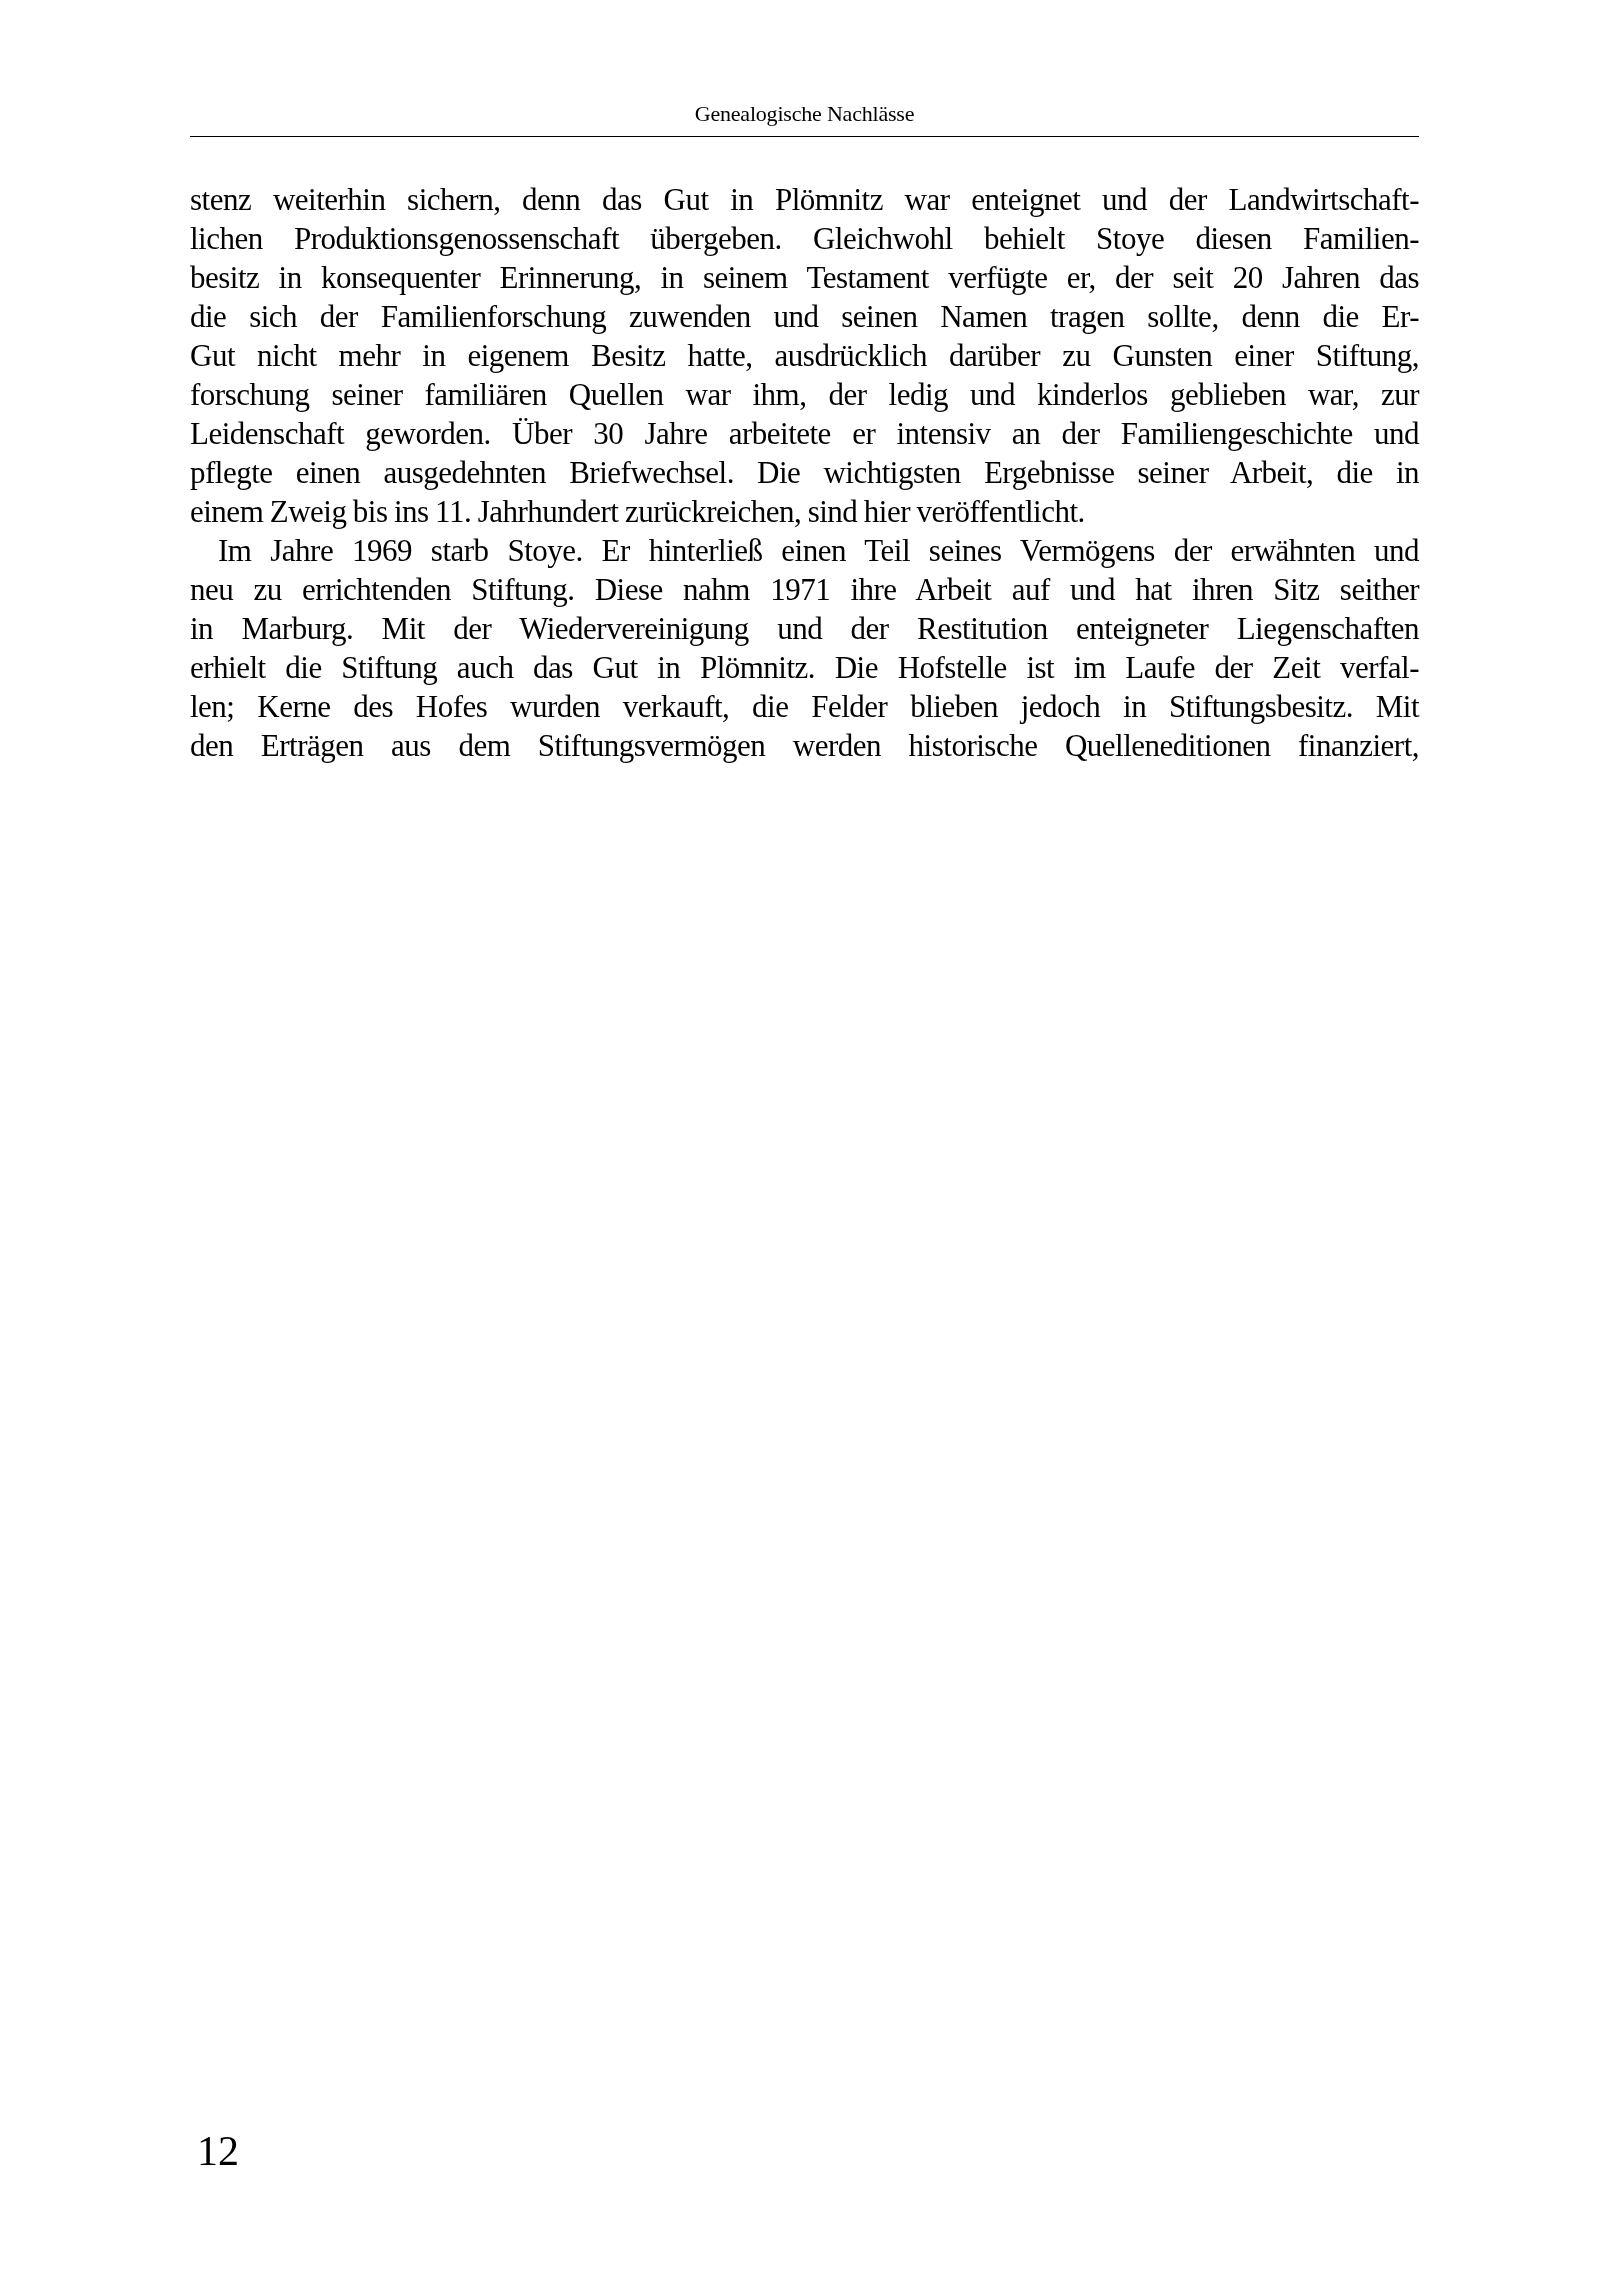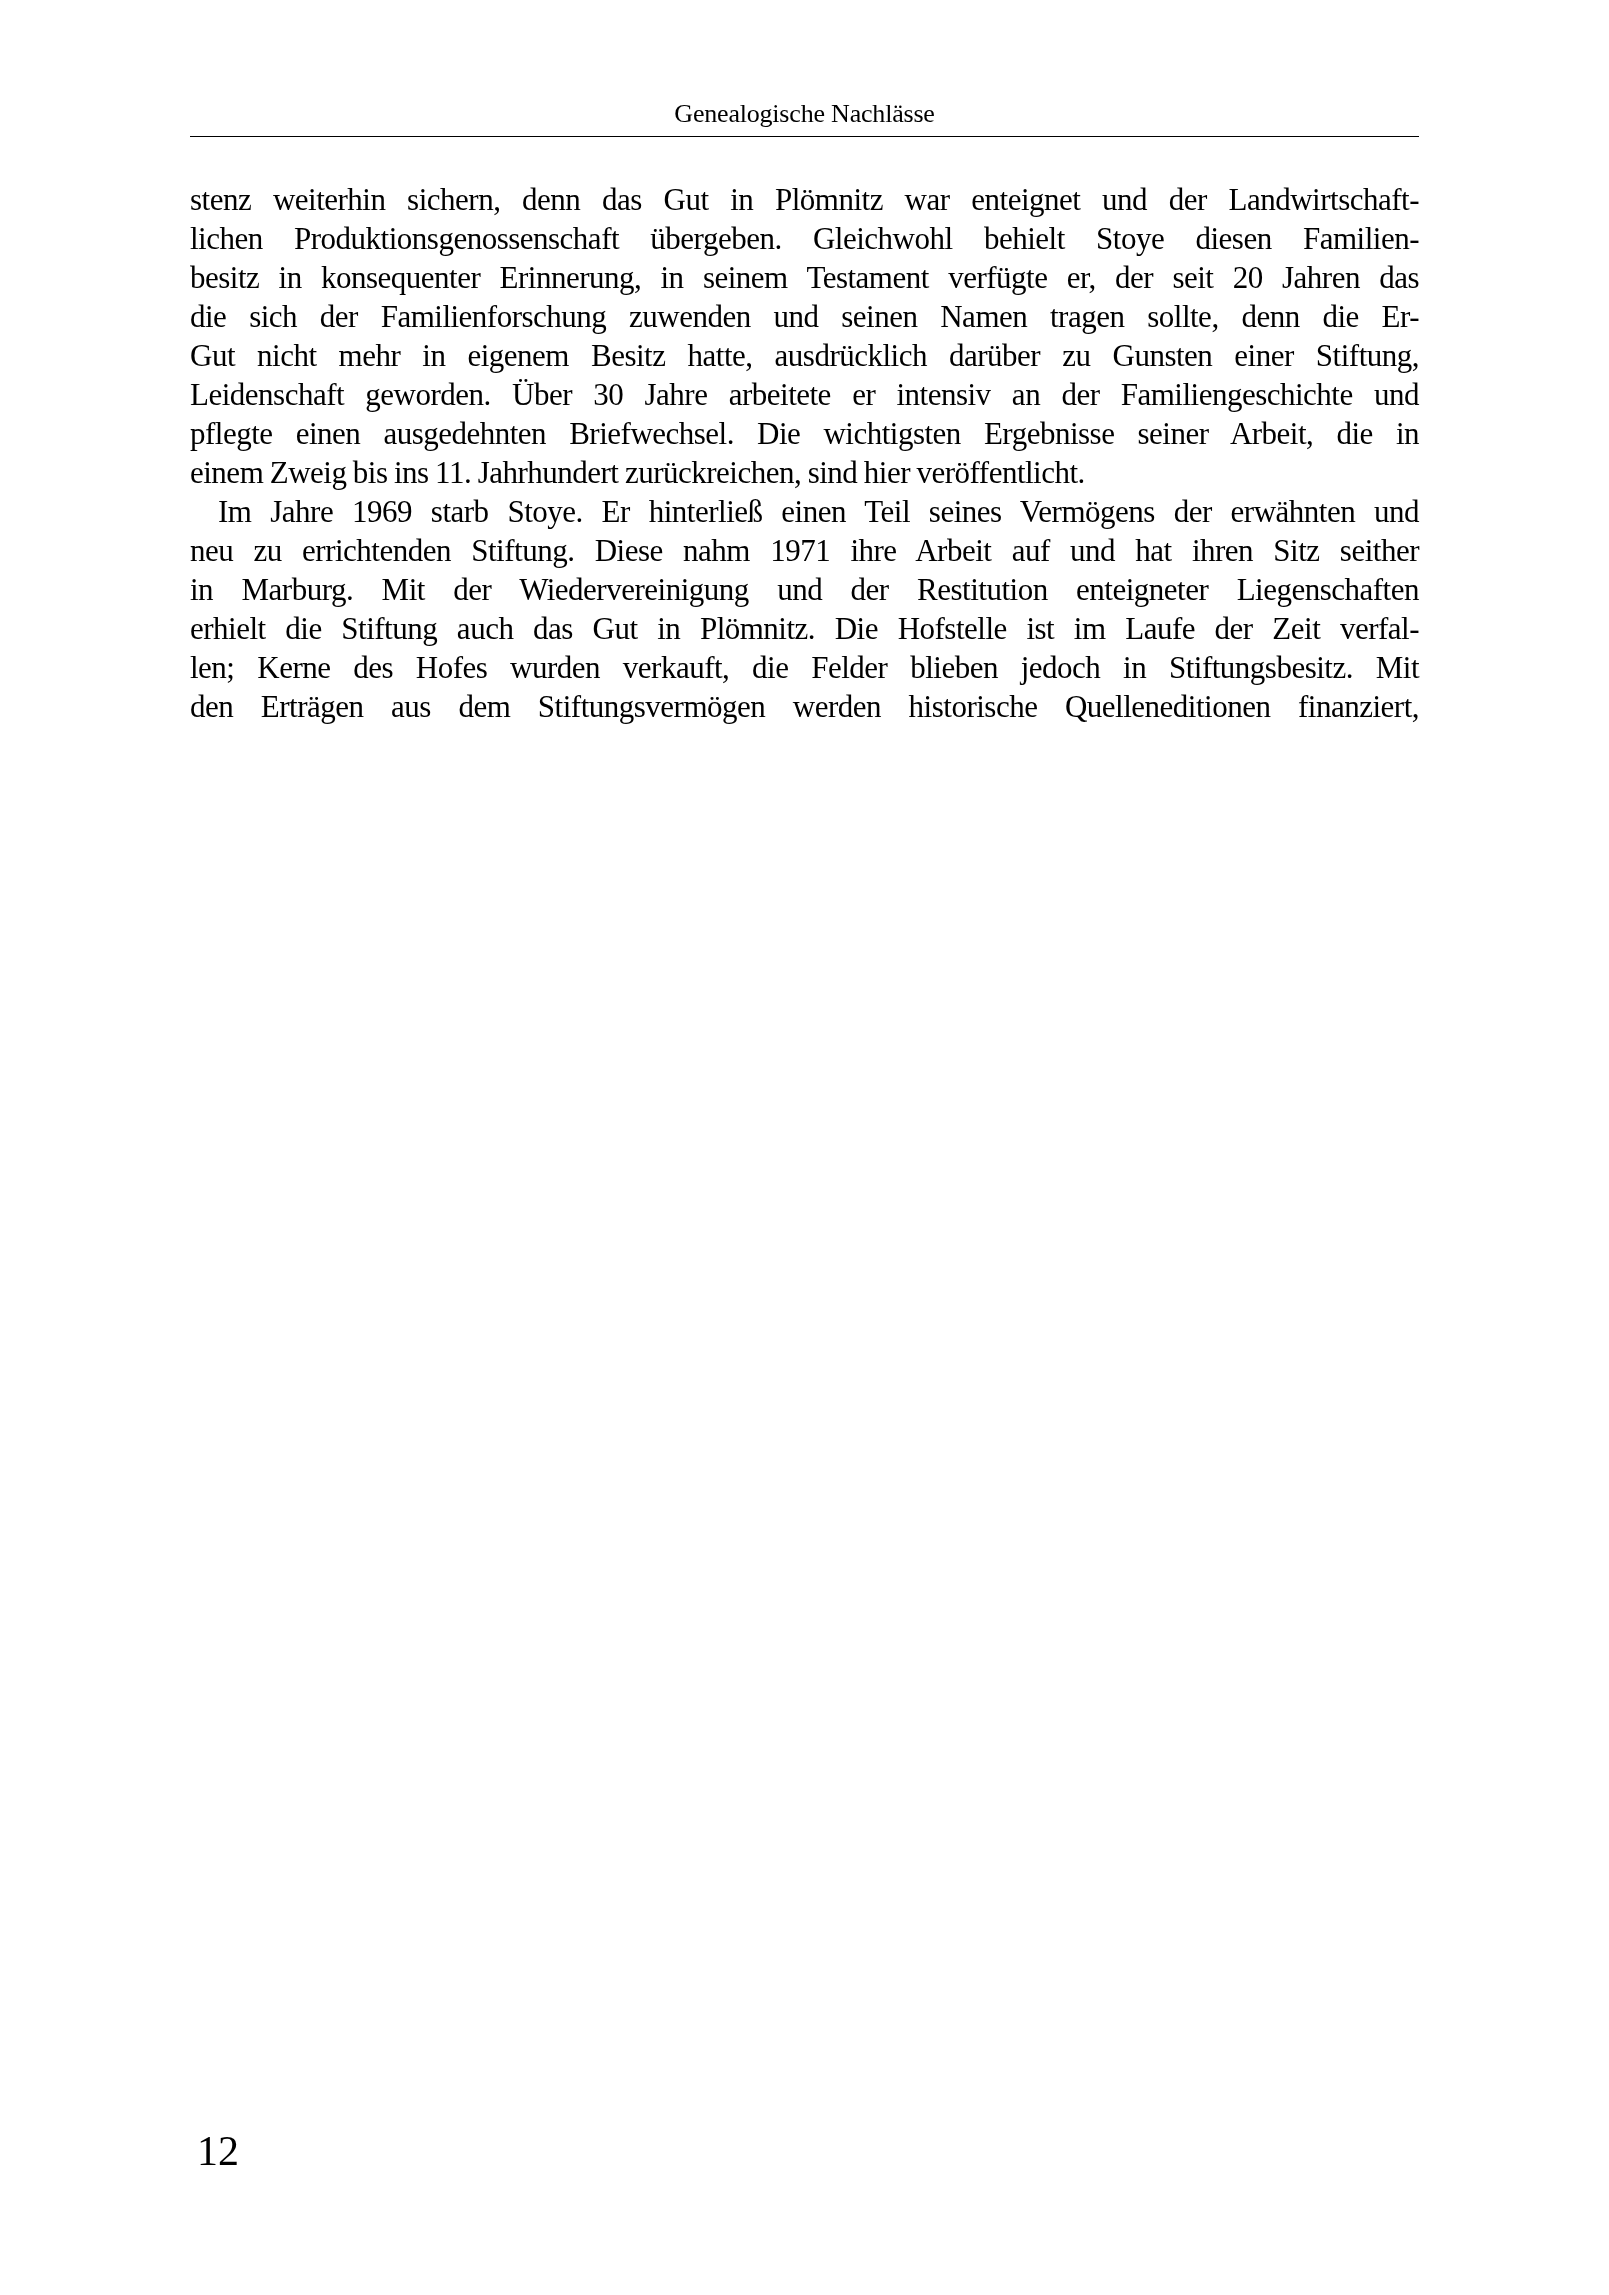--- a/index.html
+++ b/index.html
@@ -15,21 +15,21 @@
       font-family: "Liberation Serif", "DejaVu Serif", serif;
       color: #000000;
     }
     .running-head {
       position: absolute;
       left: 190px;
       width: 1229px;
       top: 93px;
       height: 41px;
       text-align: center;
-      font-size: 26px;
+      font-size: 22px;
       line-height: 41px;
       letter-spacing: -0.2px;
     }
     .head-rule {
       position: absolute;
       left: 190px;
       width: 1229px;
       top: 136px;
       height: 0;
       border-top: 1.7px solid #000000;
@@ -71,20 +71,21 @@
 <div class="running-head">Genealogische Nachlässe</div>
 <div class="head-rule"></div>
 
 <div class="body-text">
   <div class="paragraph">
     <span class="line">stenz weiterhin sichern, denn das Gut in Plömnitz war enteignet und der Landwirtschaft-</span>
     <span class="line">lichen Produktionsgenossenschaft übergeben. Gleichwohl behielt Stoye diesen Familien-</span>
     <span class="line">besitz in konsequenter Erinnerung, in seinem Testament verfügte er, der seit 20 Jahren das</span>
     <span class="line">die sich der Familienforschung zuwenden und seinen Namen tragen sollte, denn die Er-</span>
     <span class="line">Gut nicht mehr in eigenem Besitz hatte, ausdrücklich darüber zu Gunsten einer Stiftung,</span>
+    <span class="line">forschung seiner familiären Quellen war ihm, der ledig und kinderlos geblieben war, zur</span>
     <span class="line">Leidenschaft geworden. Über 30 Jahre arbeitete er intensiv an der Familiengeschichte und</span>
     <span class="line">pflegte einen ausgedehnten Briefwechsel. Die wichtigsten Ergebnisse seiner Arbeit, die in</span>
     <span class="line last">einem Zweig bis ins 11. Jahrhundert zurückreichen, sind hier veröffentlicht.</span>
   </div>
   <div class="paragraph">
     <span class="line indent">Im Jahre 1969 starb Stoye. Er hinterließ einen Teil seines Vermögens der erwähnten und</span>
     <span class="line">neu zu errichtenden Stiftung. Diese nahm 1971 ihre Arbeit auf und hat ihren Sitz seither</span>
     <span class="line">in Marburg. Mit der Wiedervereinigung und der Restitution enteigneter Liegenschaften</span>
     <span class="line">erhielt die Stiftung auch das Gut in Plömnitz. Die Hofstelle ist im Laufe der Zeit verfal-</span>
     <span class="line">len; Kerne des Hofes wurden verkauft, die Felder blieben jedoch in Stiftungsbesitz. Mit</span>

